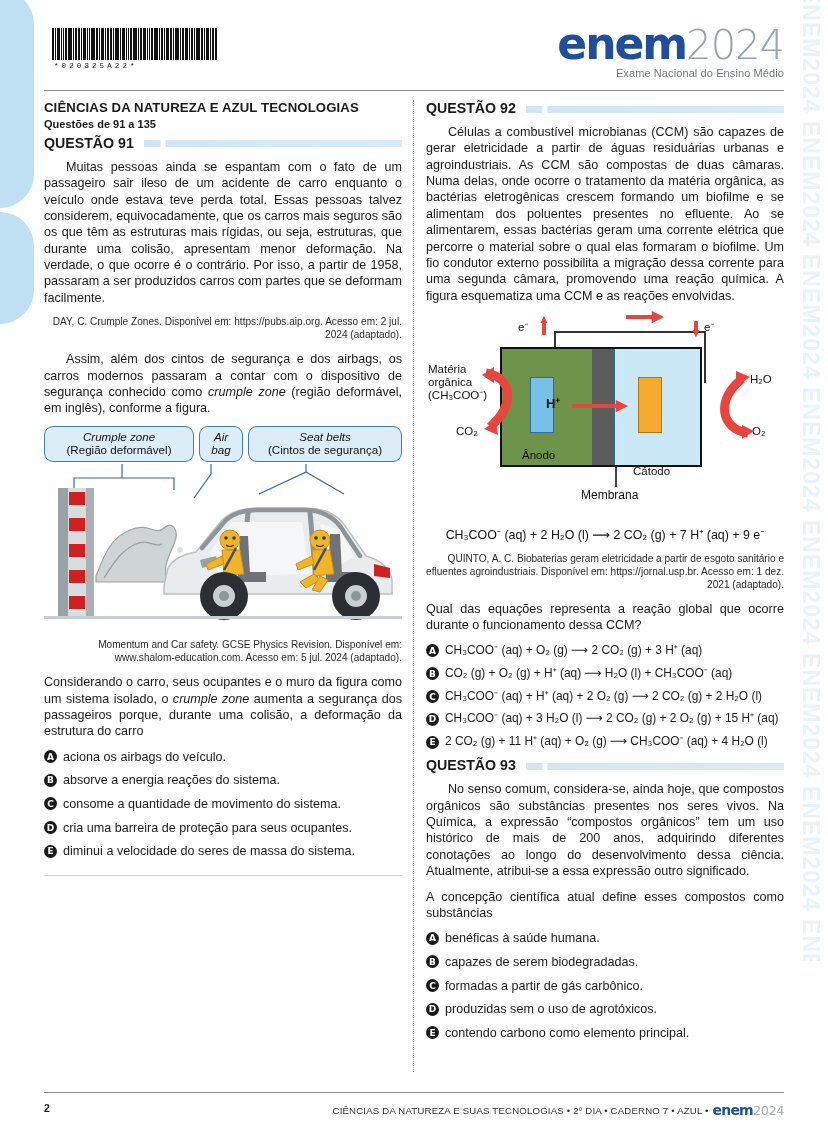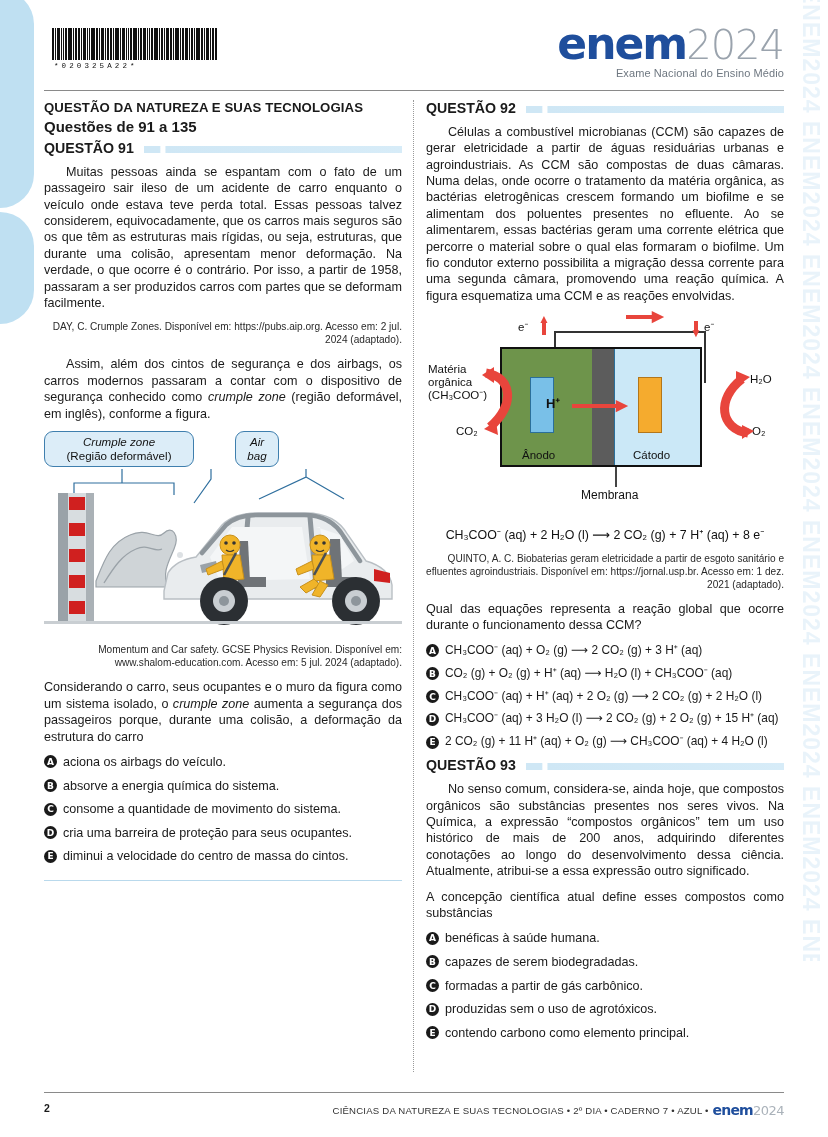--- a/index.html
+++ b/index.html
@@ -69,21 +69,21 @@
   .col-left  { left:44px; }
   .col-right { left:426px; }
   .col-divider {
     position:absolute; left:413px; top:100px; width:0; height:972px;
     border-left:1px dotted #9a9a9a;
   }
 
   .area-title {
     font-size:13.2px; font-weight:bold; letter-spacing:.1px; line-height:1.25;
   }
-  .area-range { font-size:15px; font-weight:bold; line-height:1.3; }
+  .area-range { font-size:11px; font-weight:bold; line-height:1.3; }
 
   .q-head { display:flex; align-items:center; margin:4px 0 8px;text-align:right; }
   .q-head .q-label { font-size:14.2px; font-weight:bold; white-space:nowrap; }
   .q-head .q-bar {
     flex:1; height:7px; margin-left:10px; margin-top:2px;
     background:linear-gradient(90deg,#cfe7f5 0%, #cfe7f5 6%, #ffffff 6.6%, #ffffff 8%, #cfe7f5 8.6%, #d7ecf8 100%);
   }
 
   p.body {
     font-size:12.6px; line-height:1.30; text-align:justify;
@@ -117,21 +117,21 @@
   
   .fig-car { margin:4px 0 6px; width:358px; }
   .callouts { display:flex; align-items:flex-end; gap:5px; }
   .callout {
     border:1.3px solid #3f7fae; border-radius:9px;
     background:#dcedf8; padding:3px 6px 4px;
     font-size:11.6px; line-height:1.18; text-align:center; color:#111;
   }
   .callout .en { font-style:italic; }
   .c1 { width:150px; }
-  .c2 { width:44px;margin-left:36px; }
+  .c2 { width:44px; }
   .c3 { width:auto; flex:1; }
 
   
   .fig-ccm { position:relative; width:358px; height:205px; margin:4px 0 2px; }
   .ccm-box { position:absolute; left:74px; top:34px; width:202px; height:120px;
              border:2px solid #111; }
   .ccm-anode-ch { position:absolute; left:0; top:0; width:90px; height:100%; background:#6e944b; }
   .ccm-membrane { position:absolute; left:90px; top:0; width:22px; height:100%; background:#5c5c5c; }
   .ccm-cathode-ch { position:absolute; left:112px; top:0; width:86px; height:100%;
                     background:#cbe8f7; border-left:1.5px solid #2b6f9a; }
@@ -246,21 +246,21 @@
         <span class="logo-enem">enem</span><span class="logo-year">2024</span>
       </div>
       <div class="logo-sub">Exame Nacional do Ensino Médio</div>
     </div>
   </div>
   <div class="rule-top"></div>
   <div class="col-divider"></div>
 
   <div class="col col-left">
 
-    <div class="area-title">QUESTÃO DA NATUREZA E SUAS TECNOLOGIAS</div>
+    <div class="area-title">CIÊNCIAS DA NATUREZA E AZUL TECNOLOGIAS</div>
     <div class="area-range">Questões de 91 a 135</div>
 
     <div class="q-head">
       <span class="q-label">QUESTÃO 91</span>
       <span class="q-bar"></span>
     </div>
 
     <p class="body">Muitas pessoas ainda se espantam com o fato de um passageiro sair ileso de um acidente de carro enquanto o veículo onde estava teve perda total. Essas pessoas talvez considerem, equivocadamente, que os carros mais seguros são os que têm as estruturas mais rígidas, ou seja, estruturas, que durante uma colisão, apresentam menor deformação. Na verdade, o que ocorre é o contrário. Por isso, a partir de 1958, passaram a ser produzidos carros com partes que se deformam facilmente.</p>
 
     <div class="source">
@@ -271,20 +271,24 @@
 
     <div class="fig-car">
       <div class="callouts">
         <div class="callout c1">
           <div class="en">Crumple zone</div>
           <div>(Região deformável)</div>
         </div>
         <div class="callout c2">
           <div class="en">Air</div>
           <div class="en">bag</div>
+        </div>
+        <div class="callout c3">
+          <div class="en">Seat belts</div>
+          <div>(Cintos de segurança)</div>
         </div>
       </div>
 
       <svg class="car-svg" width="358" height="168" viewBox="0 0 358 168">
 
         <path d="M78 0 L78 14 M30 26 L30 14 L130 14 L130 26" stroke="#2f6f9e" stroke-width="1.2" fill="none"></path>
         <path d="M167 0 L167 10 L150 34" stroke="#2f6f9e" stroke-width="1.2" fill="none"></path>
         <path d="M262 0 L262 8 L215 30 M262 8 L300 30" stroke="#2f6f9e" stroke-width="1.2" fill="none"></path>
 
         <rect x="14" y="24" width="10" height="128" fill="#9aa2a8"></rect>
@@ -368,33 +372,33 @@
 
     <p class="body noind"><span>Considerando o carro, seus ocupantes e o muro da figura como um sistema isolado, o </span><i>crumple zone</i><span> aumenta a segurança dos passageiros porque, durante uma colisão, a deformação da estrutura do carro</span></p>
 
     <div class="alts">
       <div class="alt">
         <span class="alt-mark">A</span>
         <span class="alt-text">aciona os airbags do veículo.</span>
       </div>
       <div class="alt">
         <span class="alt-mark">B</span>
-        <span class="alt-text">absorve a energia química do sistema.</span>
+        <span class="alt-text">absorve a energia reações do sistema.</span>
       </div>
       <div class="alt">
         <span class="alt-mark">C</span>
         <span class="alt-text">consome a quantidade de movimento do sistema.</span>
       </div>
       <div class="alt">
         <span class="alt-mark">D</span>
         <span class="alt-text">cria uma barreira de proteção para seus ocupantes.</span>
       </div>
       <div class="alt">
         <span class="alt-mark">E</span>
-        <span class="alt-text">diminui a velocidade do centro de massa do cintos.</span>
+        <span class="alt-text">diminui a velocidade do seres de massa do sistema.</span>
       </div>
     </div>
 
     <div class="rule-bottom-left"></div>
   </div>
 
   <div class="col col-right">
 
     <div class="q-head" style="margin-top:0">
       <span class="q-label">QUESTÃO 92</span>
@@ -422,21 +426,21 @@
 
       <div class="ccm-box">
         <div class="ccm-anode-ch"></div>
         <div class="ccm-membrane"></div>
         <div class="ccm-cathode-ch"></div>
         <div class="electrode-a"></div>
         <div class="electrode-c"></div>
       </div>
 
       <div class="lbl" style="left:96px; top:136px;">Ânodo</div>
-      <div class="lbl" style="left:207px; top:136px;">Cátodo</div>
+      <div class="lbl" style="left:207px; top:152px;">Cátodo</div>
 
       <div class="wire" style="left:189px; top:154px; width:0; height:20px; border-color:#444;"></div>
       <div class="lbl" style="left:155px; top:176px; font-size:12px;">Membrana</div>
 
       <div class="lbl" style="left:2px; top:50px; text-align:left;">
         <div>Matéria</div>
         <div>orgânica</div>
         <div>(CH₃COO⁻)</div>
       </div>
       <div class="lbl" style="left:30px; top:112px;">CO₂</div>
@@ -455,21 +459,21 @@
       <div class="lbl" style="left:326px; top:112px;">O₂</div>
 
       <svg width="60" height="80" style="position:absolute; left:272px; top:52px;">
         <path d="M50 68 C22 64 18 34 44 14" stroke="#e8453c" stroke-width="9" fill="none"></path>
         <polygon points="38,6 52,12 38,22" fill="#e8453c"></polygon>
         <polygon points="44,60 56,66 44,74" fill="#e8453c"></polygon>
       </svg>
     </div>
 
     <div class="eqs">
-      <div class="eq">CH₃COO⁻ (aq) + 2 H₂O (l) ⟶ 2 CO₂ (g) + 7 H⁺ (aq) + 8 e⁻</div>
+      <div class="eq">CH₃COO⁻ (aq) + 2 H₂O (l) ⟶ 2 CO₂ (g) + 7 H⁺ (aq) + 9 e⁻</div>
     </div>
 
     <div class="source">
       <span>QUINTO, A. C. </span><b>Biobaterias geram eletricidade a partir de esgoto sanitário e efluentes agroindustriais</b><span>. Disponível em: https://jornal.usp.br. Acesso em: 1 dez. 2021 (adaptado).</span>
     </div>
 
     <p class="body noind">Qual das equações representa a reação global que ocorre durante o funcionamento dessa CCM?</p>
 
     <div class="alts">
       <div class="alt">

